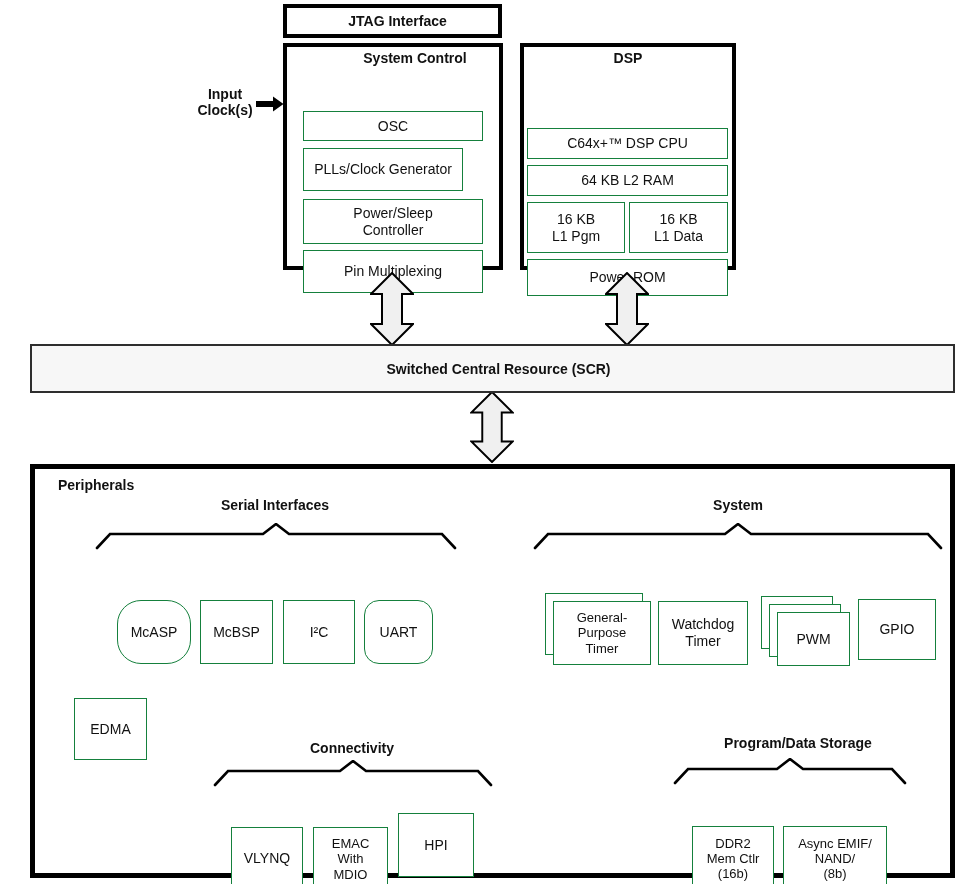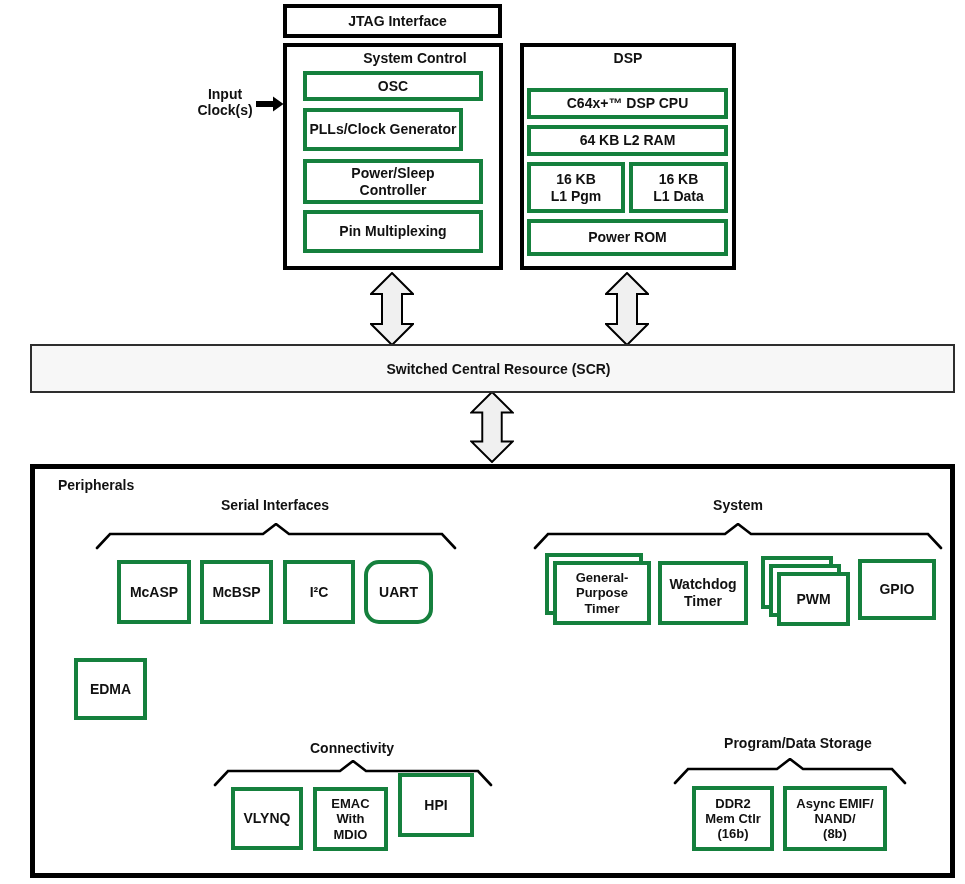--- a/index.html
+++ b/index.html
@@ -2,23 +2,23 @@
 <html style="--arrow-fill: #f0f0f0; --scr-fill: #f7f7f7; --line: #000000;"><head>
 <meta charset="utf-8">
 <style>
   html,body{margin:0;padding:0;background:#fff;}
   body{position:relative;width:965px;height:884px;overflow:hidden;
        font-family:"Liberation Sans",sans-serif;color:#111;}
   .abs{position:absolute;box-sizing:border-box;padding-left:12px;}
   
   .obox{position:absolute;box-sizing:border-box;background:#fff;border:4px solid #000;padding-left:10px;}
   
-  .box{position:absolute;box-sizing:border-box;background:#fff;border:4px solid #15803d;
+  .box{position:absolute;box-sizing:border-box;background:#fff;border:1px solid #15803d;
        display:flex;align-items:center;justify-content:center;text-align:center;
-       font-weight:700;font-size:14px;line-height:1.18;white-space:pre-line;}
+       font-weight:400;font-size:14px;line-height:1.18;white-space:pre-line;margin-top:40px;}
   .small{font-size:13px;}
   
   .btitle{position:absolute;text-align:center;font-weight:700;font-size:14px;}
   .freelabel{position:absolute;font-weight:700;font-size:14px;white-space:pre-line;
              text-align:center;line-height:1.15;}
   svg{position:absolute;display:block;}
   .varrow polygon{fill:var(--arrow-fill,#f0f0f0);stroke:var(--line,#000);stroke-width:2;}
   .brace path{fill:none;stroke:var(--line,#000);stroke-width:2.6;stroke-linecap:round;}
   .solid-arrow polygon{fill:var(--line,#000);}
   
@@ -42,21 +42,21 @@
   #arrow-sc{left:370px;top:272px;}
   #arrow-dsp{left:605px;top:272px;}
   #arrow-scr{left:470px;top:391px;}
   #scr-bar{left:30px;top:344px;width:925px;height:49px;background:var(--scr-fill,#f7f7f7);
            border:2px solid #2e2e2e;display:flex;align-items:center;justify-content:center;
            font-weight:700;font-size:14px;}
   #periph{left:30px;top:464px;width:925px;height:414px;border:5px solid #000;}
   #periph-title{left:58px;top:477px;text-align:left;}
   #g-serial-title{left:175px;top:497px;width:200px;}
   #brace-serial{left:95px;top:523px;}
-  #b-mcasp{left:117px;top:560px;width:74px;height:64px;}
+  #b-mcasp{left:117px;top:560px;width:74px;height:64px;border-radius:24px;}
   #b-mcbsp{left:200px;top:560px;width:73px;height:64px;}
   #b-i2c{left:283px;top:560px;width:72px;height:64px;}
   #b-uart{left:364px;top:560px;width:69px;height:64px;border-radius:15px;}
   #g-system-title{left:638px;top:497px;width:200px;}
   #brace-system{left:533px;top:523px;}
   #b-gpt-back{left:545px;top:553px;width:98px;height:62px;}
   #b-gpt{left:553px;top:561px;width:98px;height:64px;}
   #b-wdt{left:658px;top:561px;width:90px;height:64px;}
   #b-pwm-b1{left:761px;top:556px;width:72px;height:53px;}
   #b-pwm-b2{left:769px;top:564px;width:72px;height:53px;}

